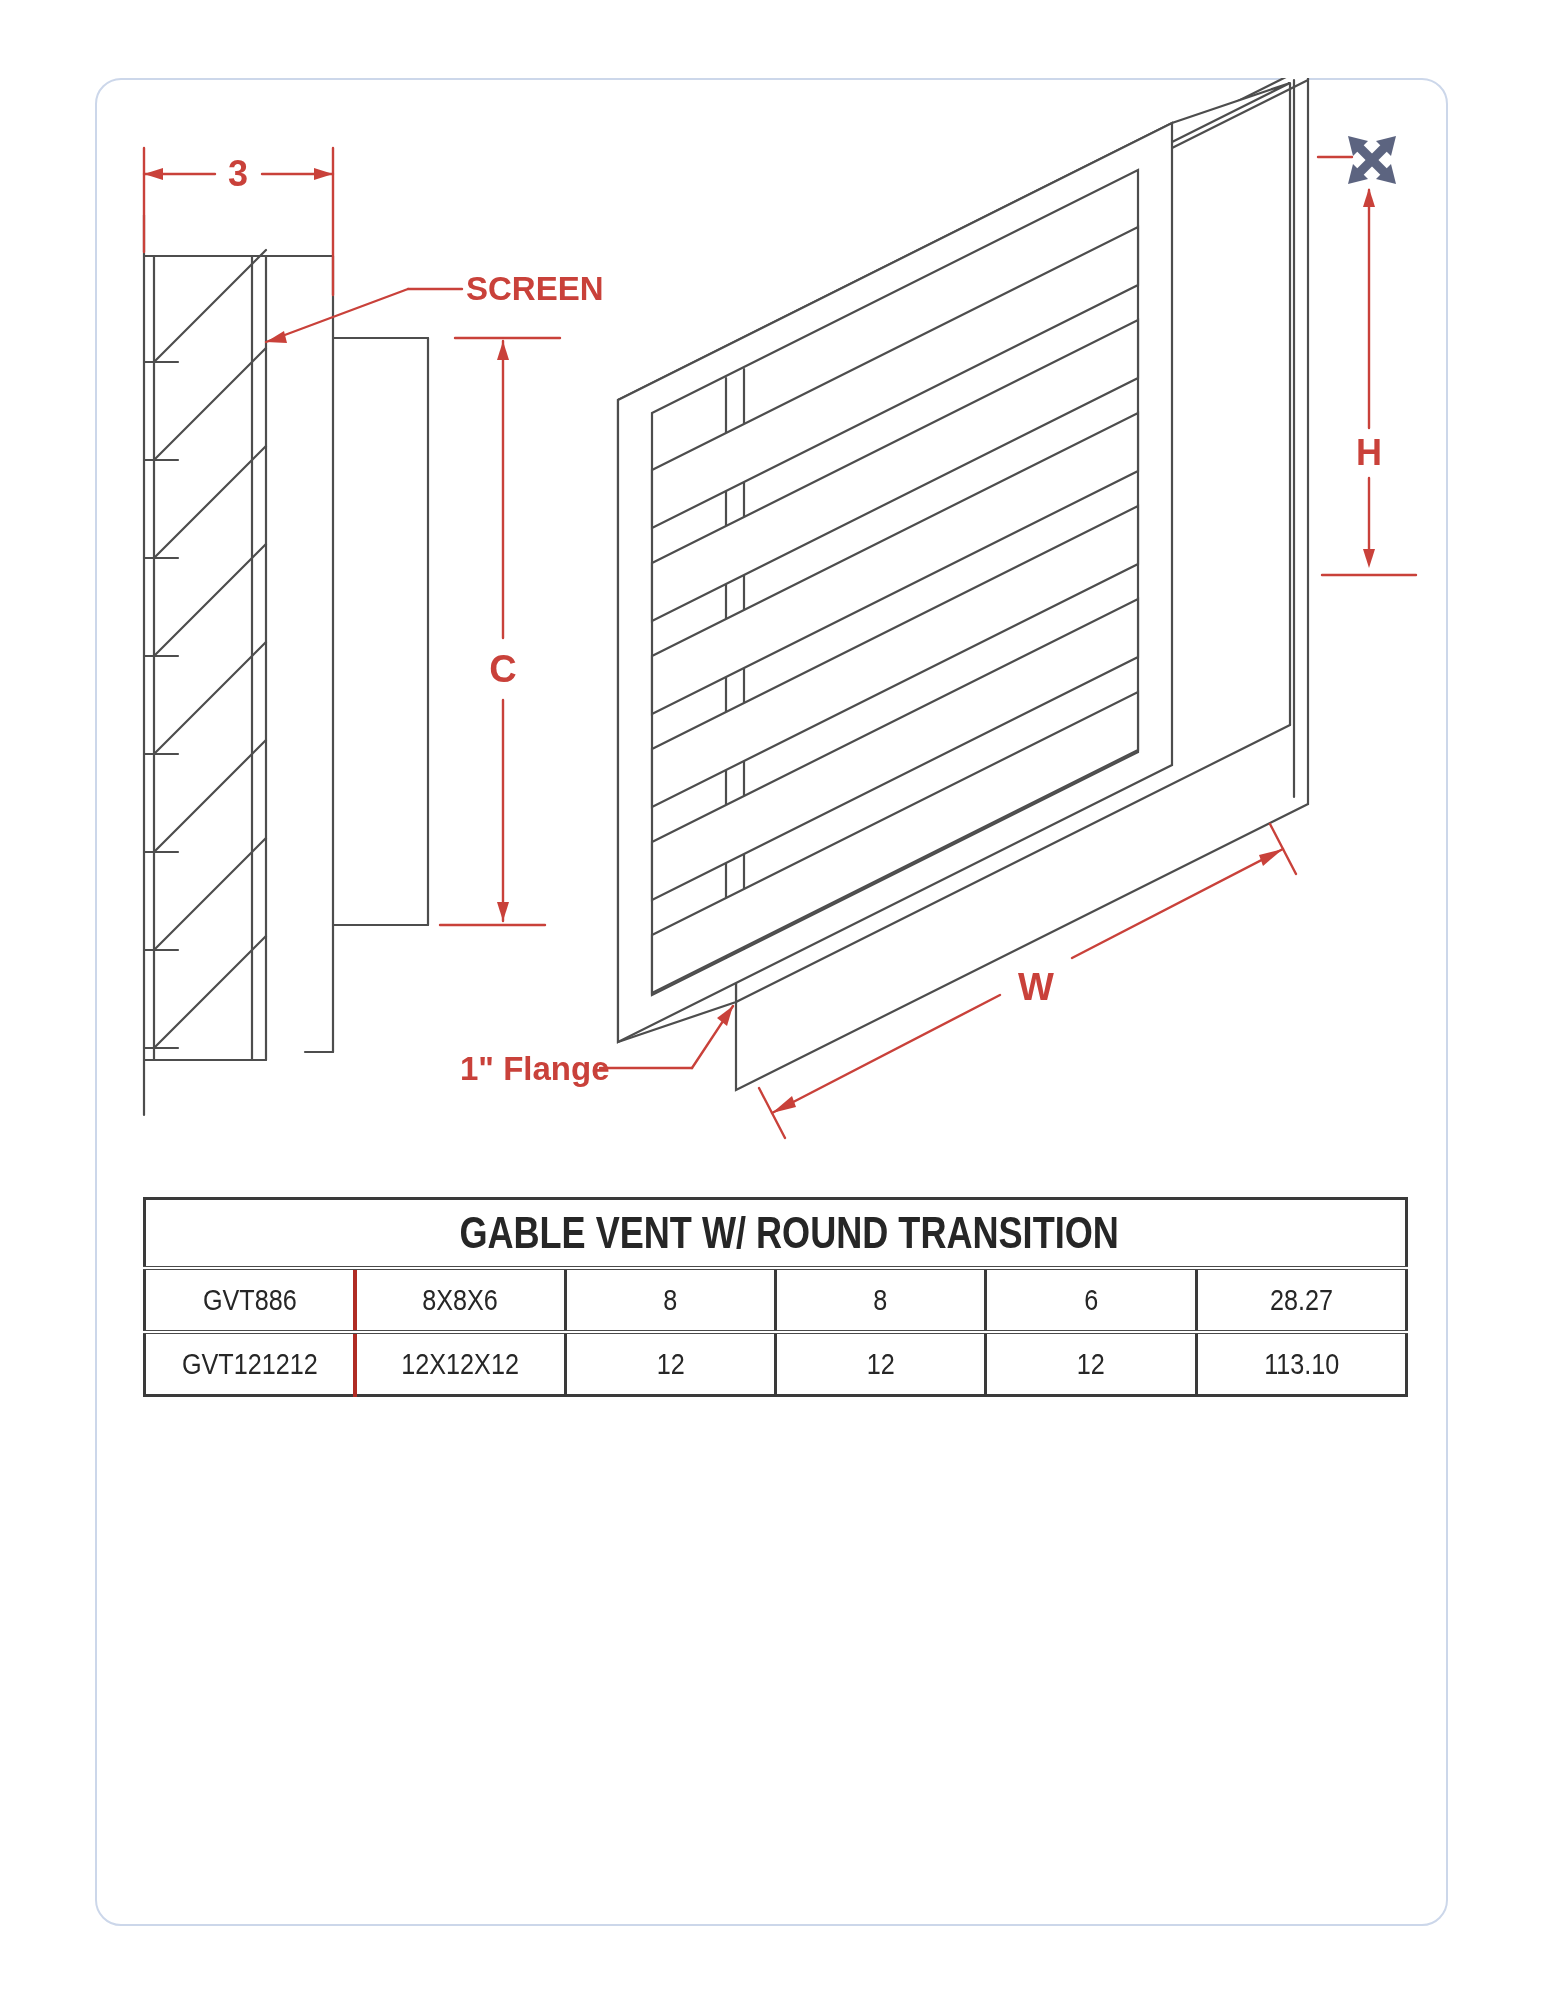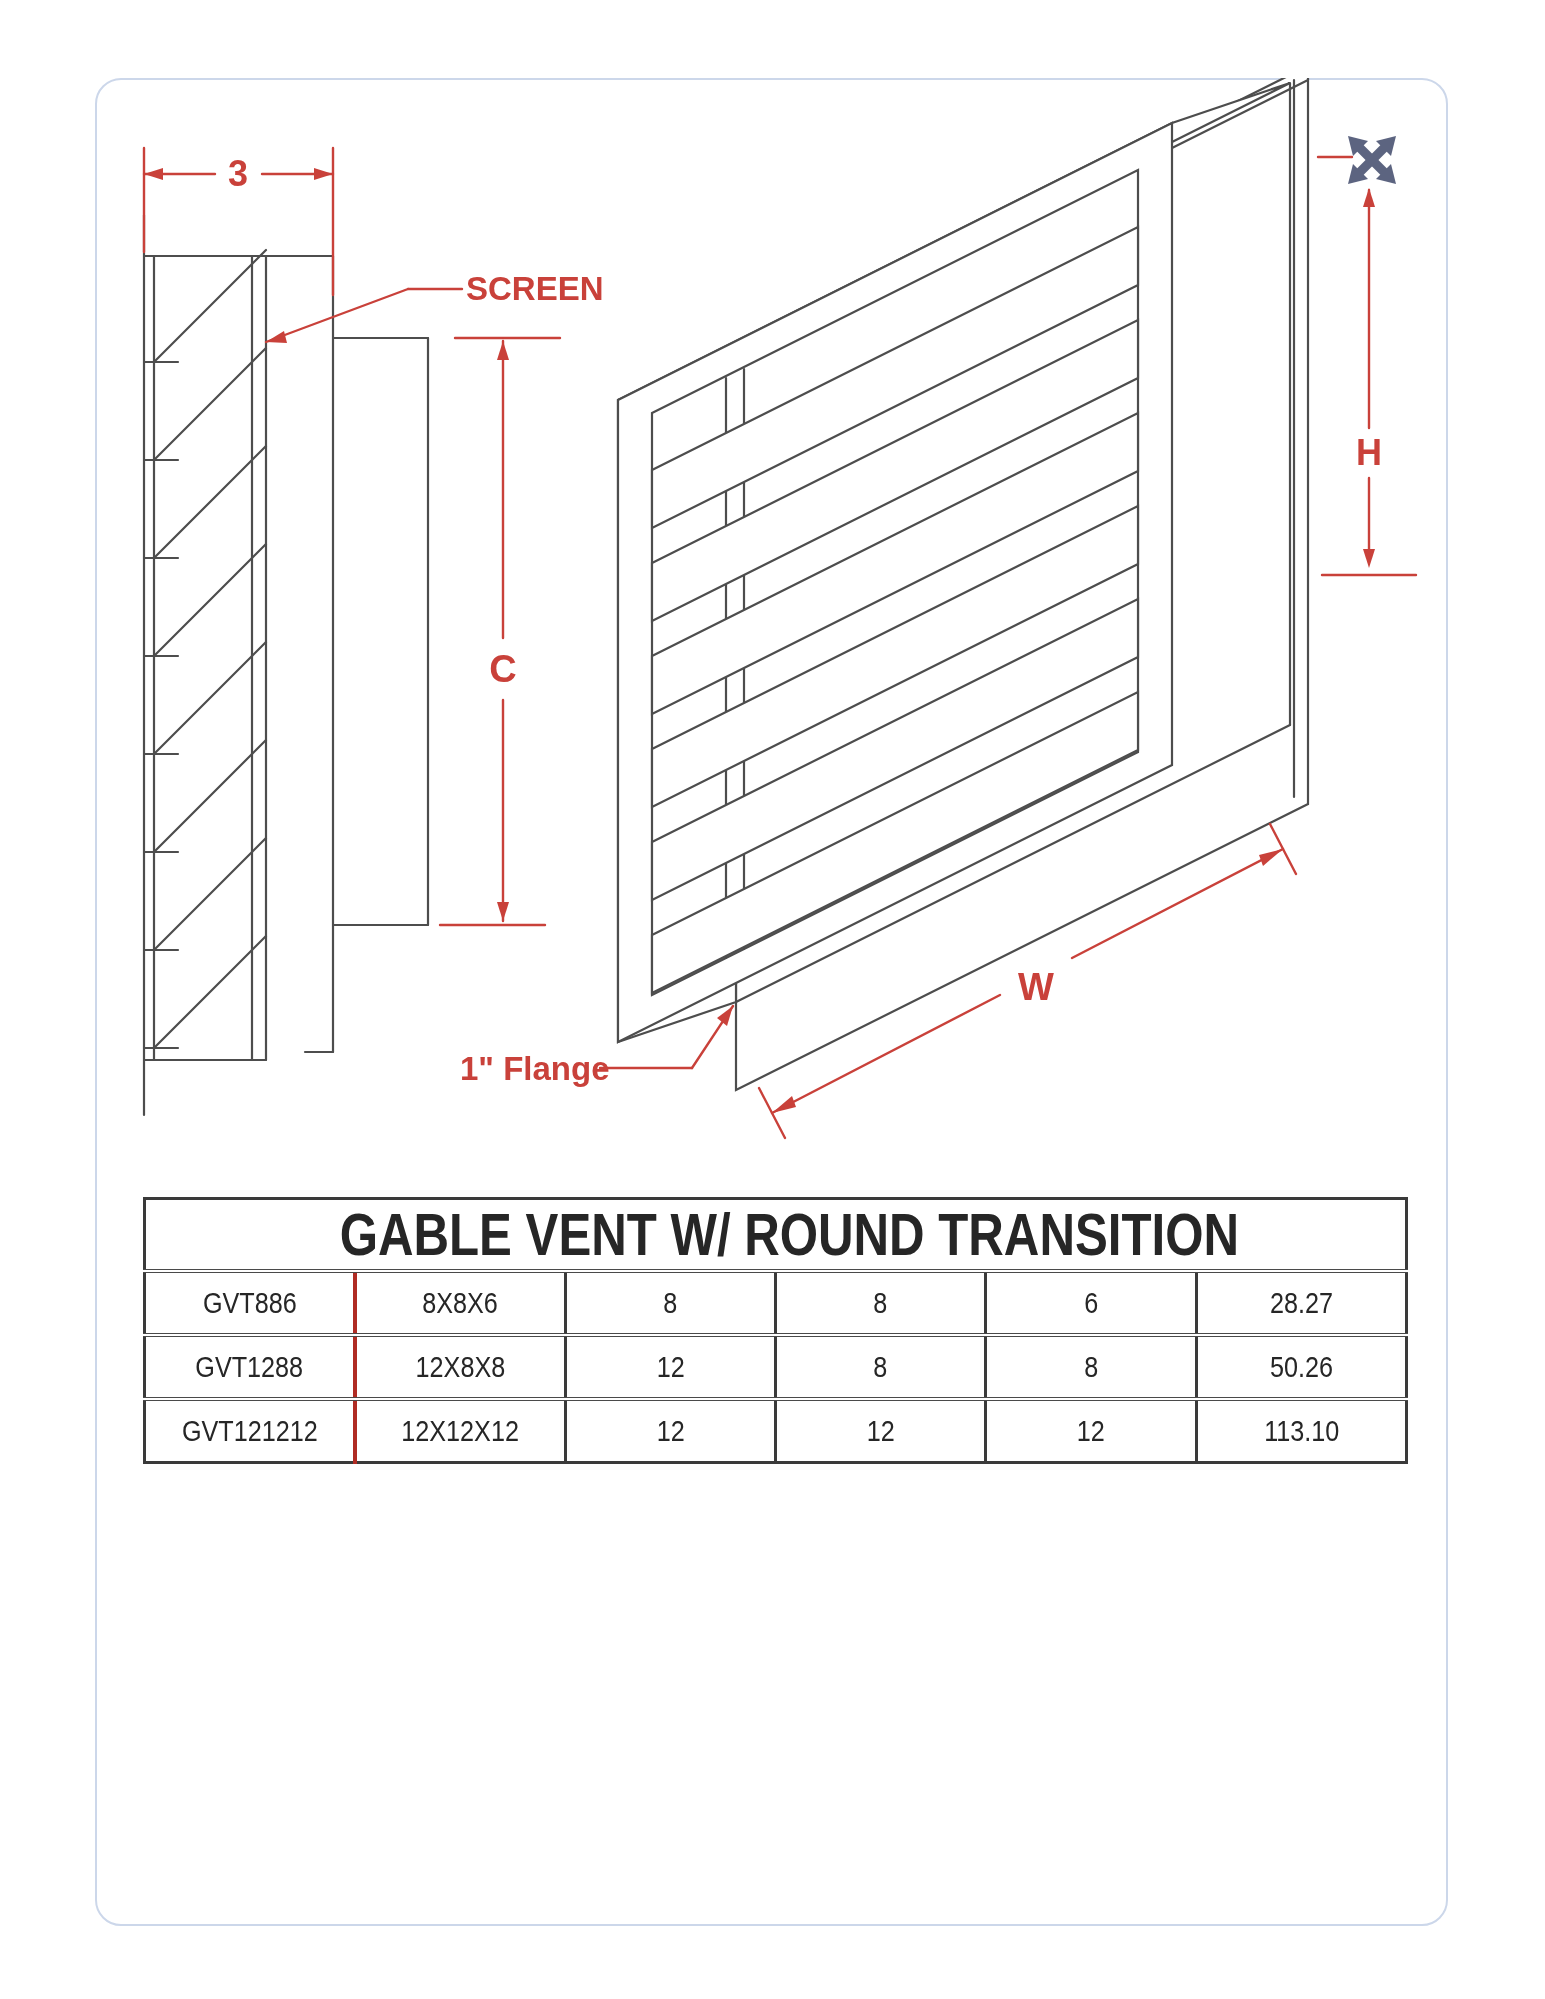--- a/index.html
+++ b/index.html
@@ -5,21 +5,21 @@
   html,body{margin:0;padding:0;background:#ffffff;}
   body{width:1545px;height:1999px;position:relative;font-family:"Liberation Sans",sans-serif;}
   .card{position:absolute;left:95px;top:78px;width:1353px;height:1848px;background:#ffffff;
         border:2px solid #ccd7ea;border-radius:26px;box-sizing:border-box;}
   .drawing-svg{position:absolute;left:95px;top:78px;width:1353px;height:1080px;}
   .spec-table-wrap{position:absolute;left:143px;top:1197px;width:1265px;}
   table.spec{border-collapse:collapse;table-layout:fixed;width:1265px;
              color:#262626;}
   table.spec td, table.spec th{border:3px solid #3a3a3a;text-align:center;vertical-align:middle;
              padding:0;overflow:hidden;}
-  tr.title-row td{height:66px;font-size:60px;font-weight:bold;border-bottom:3px solid #3a3a3a;padding-left:28px;}
+  tr.title-row td{height:66px;font-size:44px;font-weight:bold;border-bottom:3px solid #3a3a3a;padding-left:28px;}
   tr.header-row td{height:62px;font-size:27px;font-weight:bold;border-bottom:5px solid #b02c24;}
   tr.data-row td{height:60px;font-size:30px;border-top:4px double #4a4a4a;}
   td.c0{border-right:4px solid #b02c24 !important;}
   .cnd{display:inline-block;transform:scaleX(.84);transform-origin:center;white-space:nowrap;}
   .cnd-title{display:inline-block;transform:scaleX(.82);transform-origin:center;white-space:nowrap;}
   .hdr-plain{font-weight:600;font-size:30px;}
   svg text{font-family:"Liberation Sans",sans-serif;font-weight:bold;}
   .dimtext{fill:#c9413a;}
   .gline{stroke:#4d4d4d;stroke-width:2.2;fill:none;stroke-linecap:round;}
   .gfill{stroke:#4d4d4d;stroke-width:2.2;fill:#ffffff;}
@@ -169,28 +169,20 @@
       </tr>
       <tr class="data-row">
         <td class="c0"><span class="cnd">GVT886</span></td>
         <td><span class="cnd">8X8X6</span></td>
         <td><span class="cnd">8</span></td>
         <td><span class="cnd">8</span></td>
         <td><span class="cnd">6</span></td>
         <td><span class="cnd">28.27</span></td>
       </tr>
       <tr class="data-row">
-        <td class="c0"><span class="cnd">GVT1288</span></td>
-        <td><span class="cnd">12X8X8</span></td>
-        <td><span class="cnd">12</span></td>
-        <td><span class="cnd">8</span></td>
-        <td><span class="cnd">8</span></td>
-        <td><span class="cnd">50.26</span></td>
-      </tr>
-      <tr class="data-row">
         <td class="c0"><span class="cnd">GVT121212</span></td>
         <td><span class="cnd">12X12X12</span></td>
         <td><span class="cnd">12</span></td>
         <td><span class="cnd">12</span></td>
         <td><span class="cnd">12</span></td>
         <td><span class="cnd">113.10</span></td>
       </tr>
     </tbody>
   </table>
 </div>

